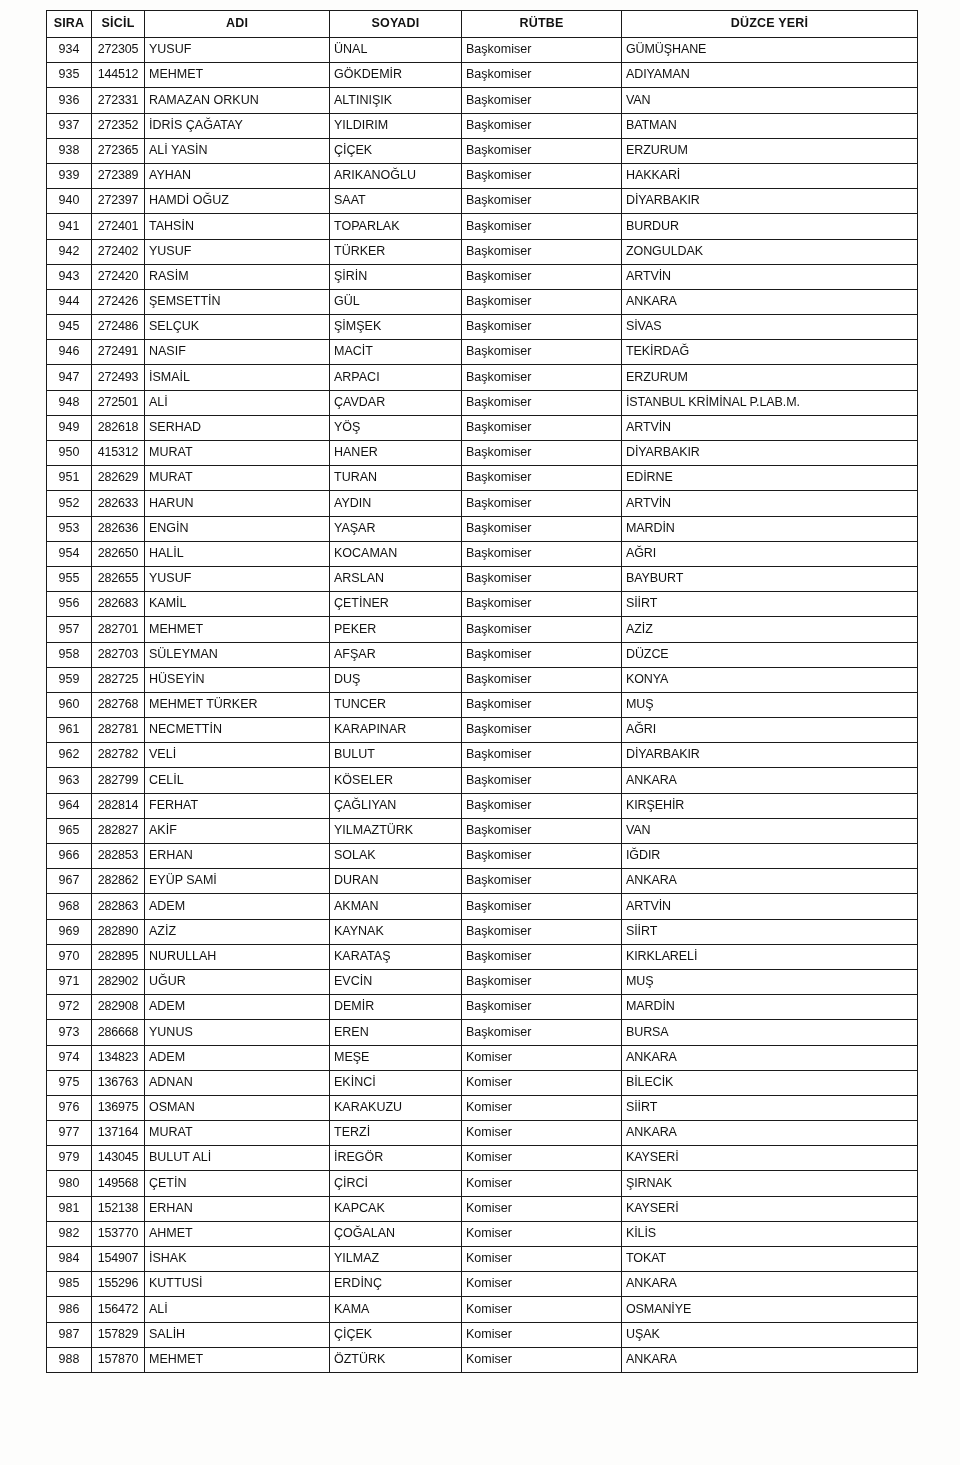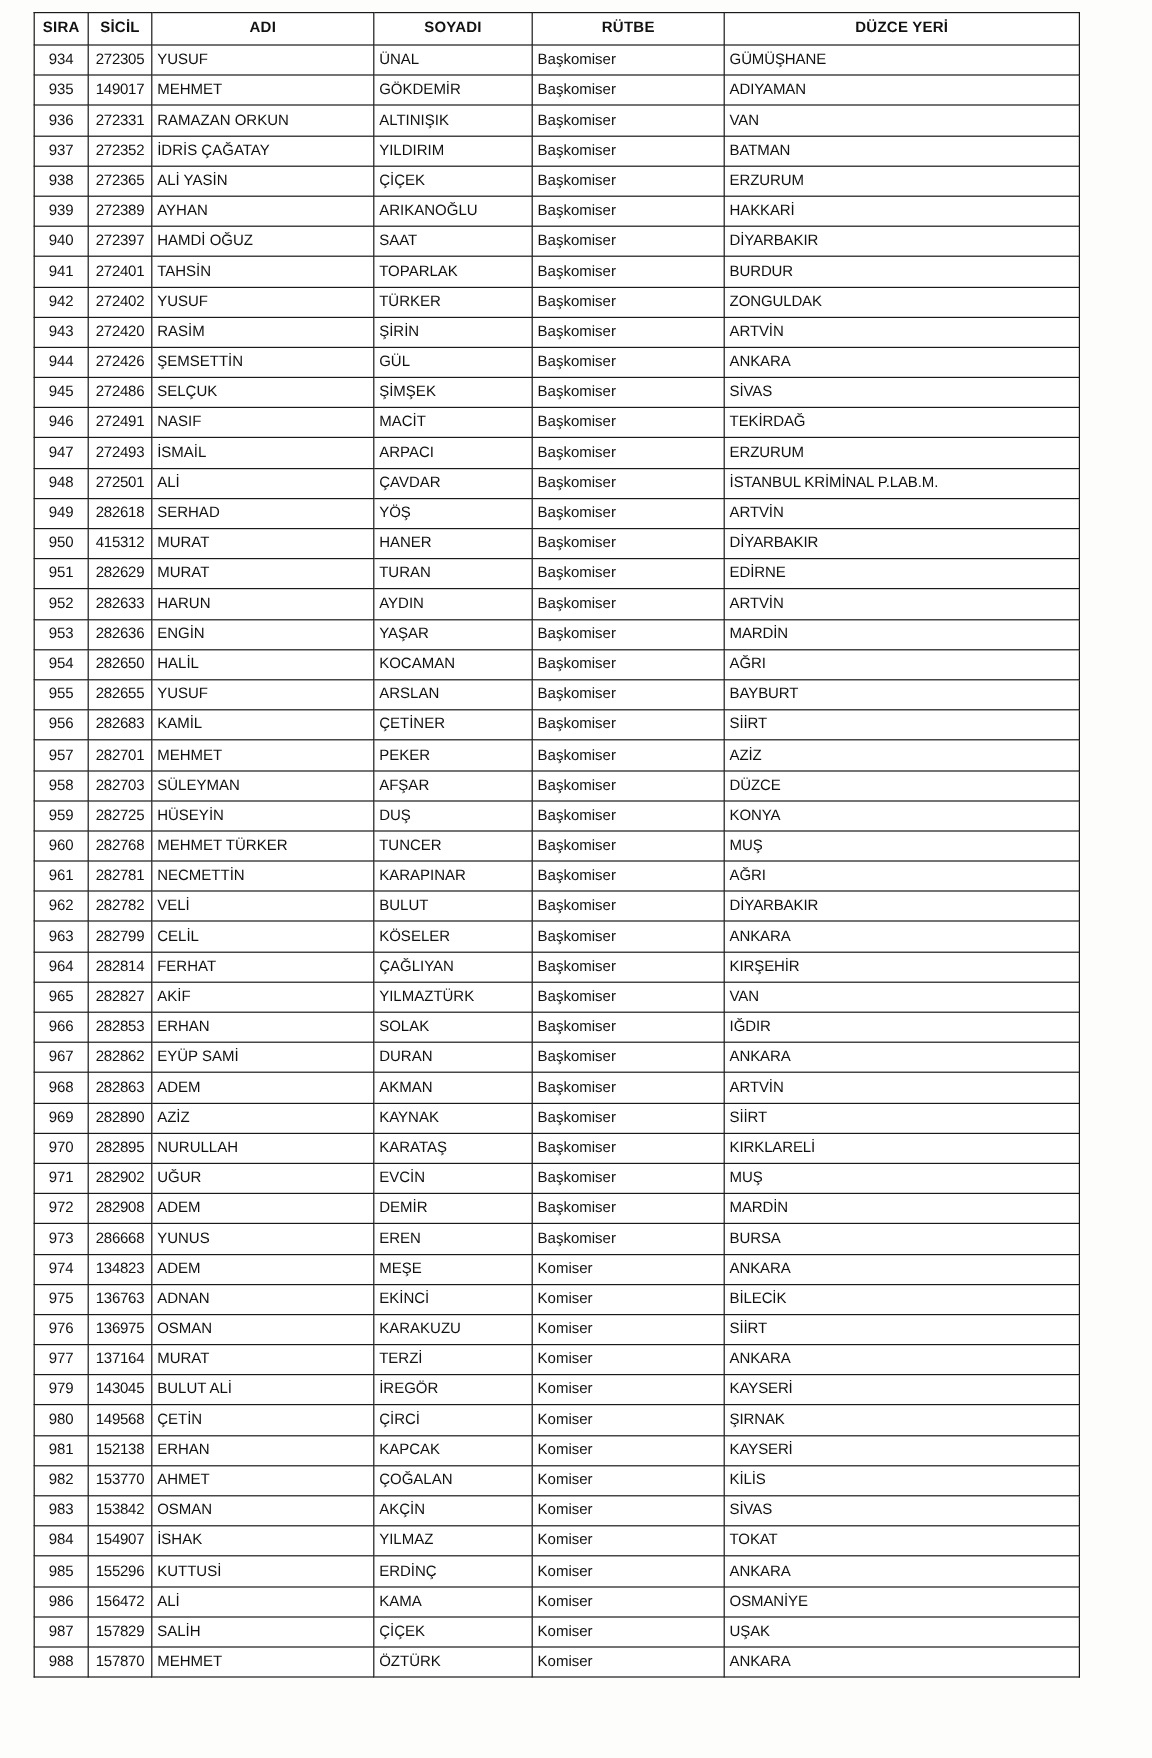--- a/index.html
+++ b/index.html
@@ -17,21 +17,21 @@
   }
   .page {
     position: relative;
     width: 960px;
     height: 1465px;
     background: #fdfdfc;
     overflow: hidden;
   }
   .table-wrap {
     position: absolute;
-    left: 28px;
+    left: 46px;
     top: 10px;
     width: 871px;
   }
   table.roster {
     border-collapse: collapse;
     width: 871px;
     table-layout: fixed;
     background: #ffffff;
   }
   table.roster col.c-sira    { width: 45px; }
@@ -99,21 +99,21 @@
           <tr>
             <td class="cell-sira">934</td>
             <td class="cell-sicil">272305</td>
             <td class="cell-adi">YUSUF</td>
             <td class="cell-soyadi">ÜNAL</td>
             <td class="cell-rutbe">Başkomiser</td>
             <td class="cell-gorev">GÜMÜŞHANE</td>
           </tr>
           <tr>
             <td class="cell-sira">935</td>
-            <td class="cell-sicil">149017</td>
+            <td class="cell-sicil">144512</td>
             <td class="cell-adi">MEHMET</td>
             <td class="cell-soyadi">GÖKDEMİR</td>
             <td class="cell-rutbe">Başkomiser</td>
             <td class="cell-gorev">ADIYAMAN</td>
           </tr>
           <tr>
             <td class="cell-sira">936</td>
             <td class="cell-sicil">272331</td>
             <td class="cell-adi">RAMAZAN ORKUN</td>
             <td class="cell-soyadi">ALTINIŞIK</td>
@@ -472,28 +472,20 @@
             <td class="cell-rutbe">Komiser</td>
             <td class="cell-gorev">KAYSERİ</td>
           </tr>
           <tr>
             <td class="cell-sira">982</td>
             <td class="cell-sicil">153770</td>
             <td class="cell-adi">AHMET</td>
             <td class="cell-soyadi">ÇOĞALAN</td>
             <td class="cell-rutbe">Komiser</td>
             <td class="cell-gorev">KİLİS</td>
-          </tr>
-          <tr>
-            <td class="cell-sira">983</td>
-            <td class="cell-sicil">153842</td>
-            <td class="cell-adi">OSMAN</td>
-            <td class="cell-soyadi">AKÇİN</td>
-            <td class="cell-rutbe">Komiser</td>
-            <td class="cell-gorev">SİVAS</td>
           </tr>
           <tr>
             <td class="cell-sira">984</td>
             <td class="cell-sicil">154907</td>
             <td class="cell-adi">İSHAK</td>
             <td class="cell-soyadi">YILMAZ</td>
             <td class="cell-rutbe">Komiser</td>
             <td class="cell-gorev">TOKAT</td>
           </tr>
           <tr>

